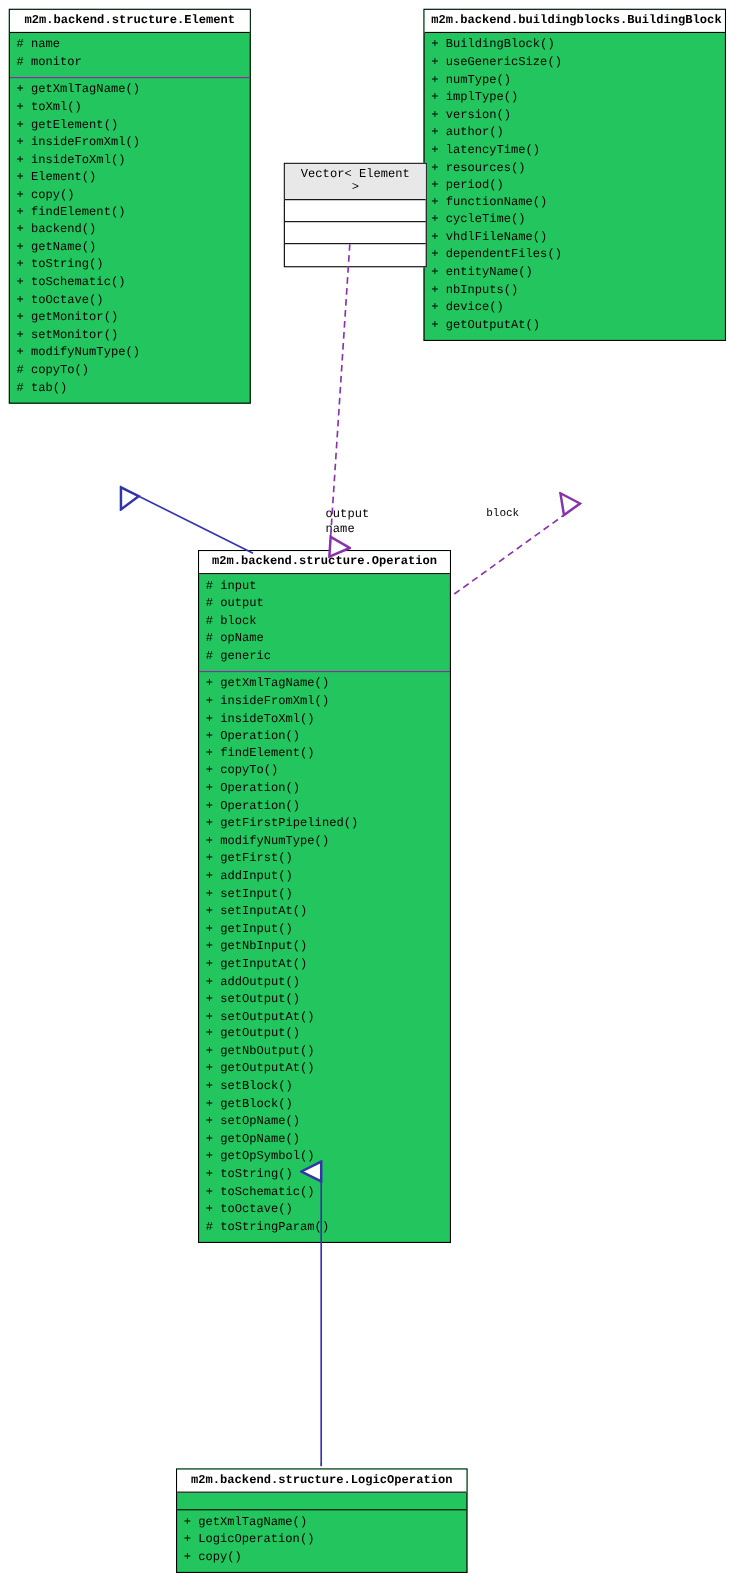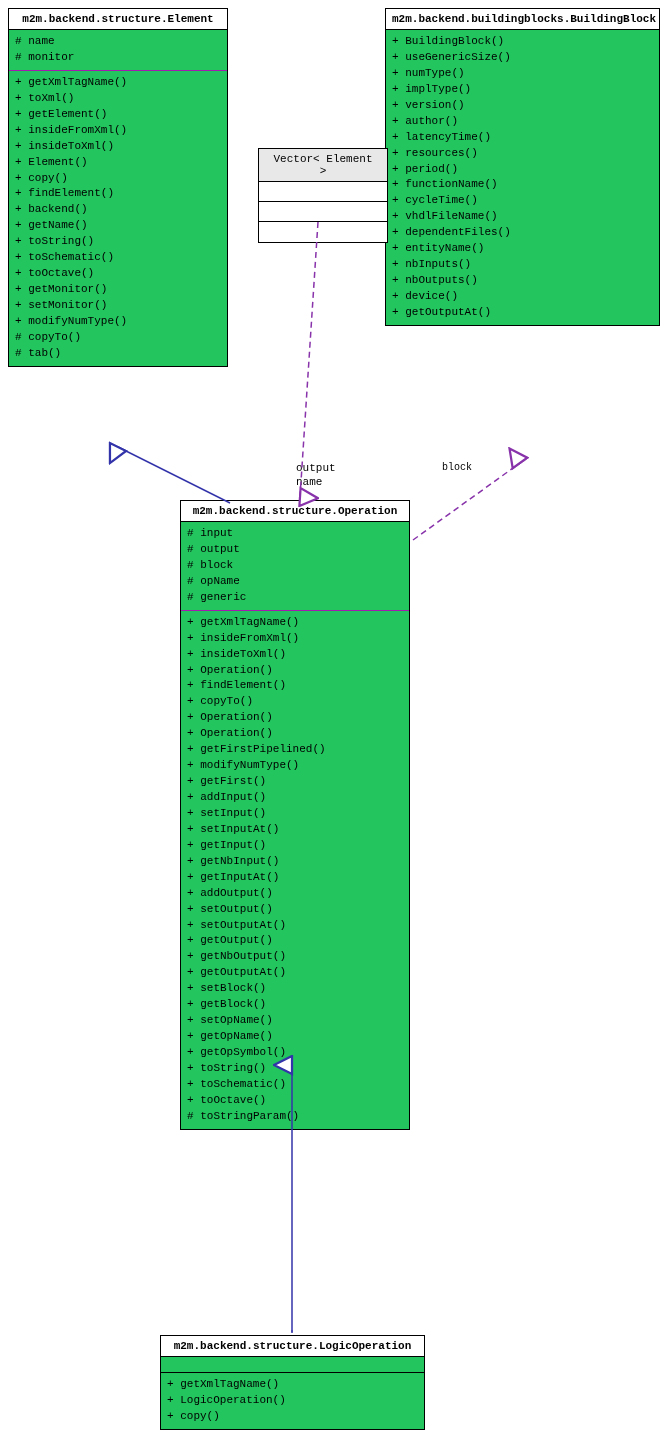--- a/index.html
+++ b/index.html
@@ -123,21 +123,20 @@
         <div class="section-line">+ author()</div>
         <div class="section-line">+ latencyTime()</div>
         <div class="section-line">+ resources()</div>
         <div class="section-line">+ period()</div>
         <div class="section-line">+ functionName()</div>
         <div class="section-line">+ cycleTime()</div>
         <div class="section-line">+ vhdlFileName()</div>
         <div class="section-line">+ dependentFiles()</div>
         <div class="section-line">+ entityName()</div>
         <div class="section-line">+ nbInputs()</div>
-        <div class="section-line">+ nbOutputs()</div>
         <div class="section-line">+ device()</div>
         <div class="section-line">+ getOutputAt()</div>
       </div>
   </div>
 
   <div class="vector-box" style="left:258px; top:148px; width:130px;">
     <div class="title-bar">Vector&lt; Element &gt;</div>
     <div class="slot"></div>
     <div class="slot"></div>
     <div class="slot"></div>

